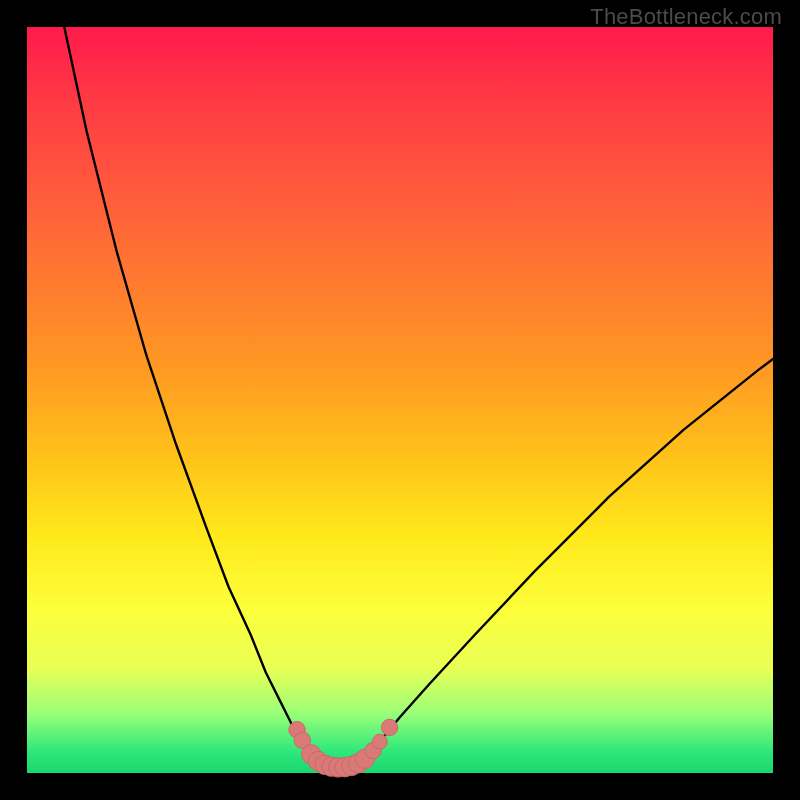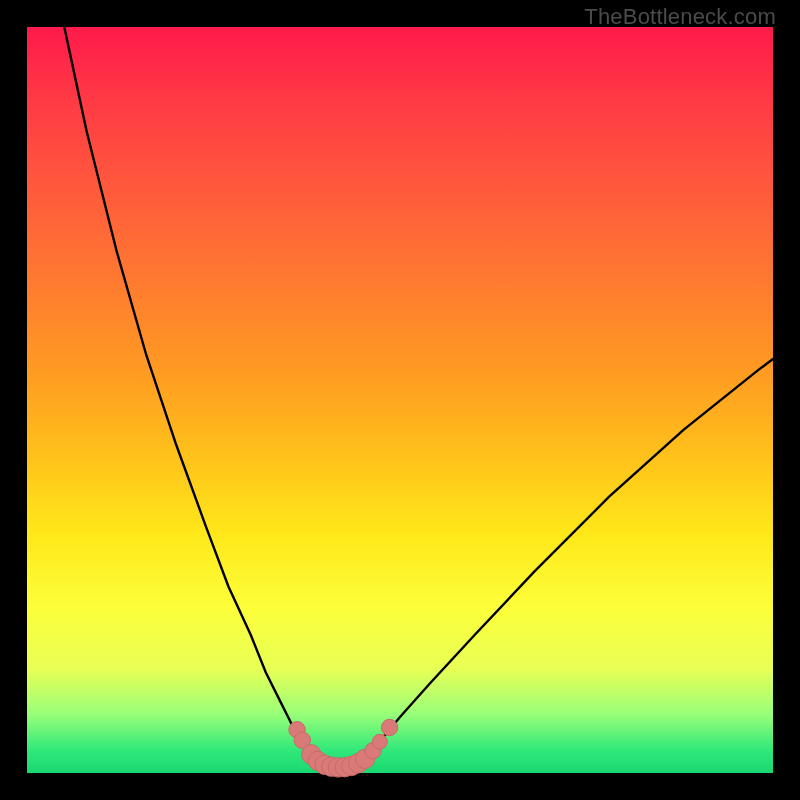--- a/index.html
+++ b/index.html
@@ -35,21 +35,21 @@
       #fcff3a 78%,
       #e8ff55 86%,
       #9aff78 92%,
       #30e87a 97%,
       #18d870 100%
     );
   }
   .watermark {
     position: absolute;
     top: 4px;
-    right: 24px;
+    right: 18px;
     color: #4b4b4b;
     font-size: 22px;
     font-weight: 500;
     letter-spacing: 0.2px;
     user-select: none;
   }
   svg.curve {
     position: absolute;
     left: 0;
     top: 0;

